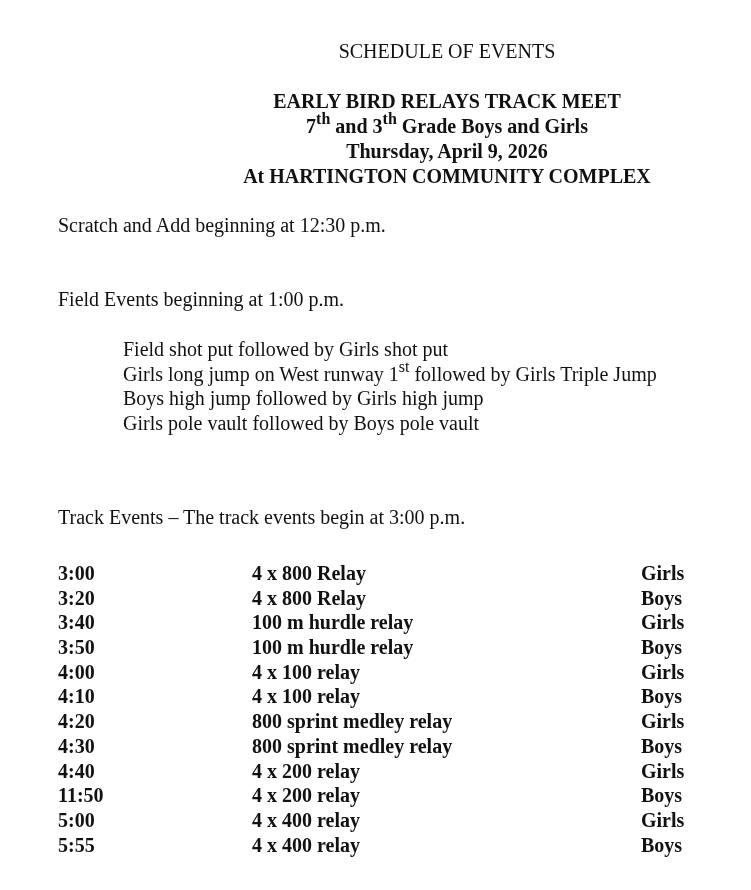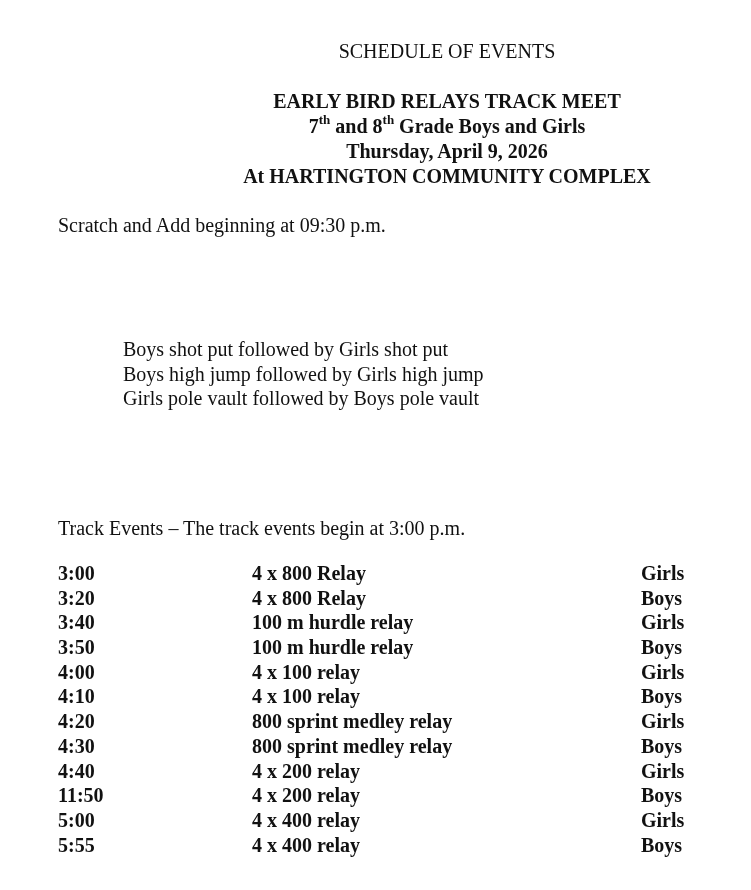--- a/index.html
+++ b/index.html
@@ -26,21 +26,21 @@
       line-height: 24px;
       white-space: nowrap;
     }
     .doc-title { top: 39px; font-weight: normal; }
     .bold { font-weight: bold; }
     .h1 { top: 89px; }
     .h2 { top: 114px; }
     .h3 { top: 139px; }
     .h4 { top: 164px; }
 
-    sup { font-size: 13px; line-height: 0; vertical-align: super; position: relative; top: -1px; }
+    sup { font-size: 16px; line-height: 0; vertical-align: super; position: relative; top: -1px; }
 
     .line {
       position: absolute;
       left: 46px;
       line-height: 24px;
       white-space: nowrap;
     }
     .u { text-underline-offset: 3px; text-decoration-thickness: 1px; }
 
     .field-list {
@@ -73,34 +73,36 @@
     .track-row .gender { position: absolute; left: 583px; }
   </style>
 </head>
 <body>
 
 <div class="page">
 
   <div class="center-line doc-title">SCHEDULE OF EVENTS</div>
 
   <div class="center-line bold h1">EARLY BIRD RELAYS TRACK MEET</div>
-  <div class="center-line bold h2"><span>7</span><sup>th</sup><span> and 8</span><sup>th</sup><span> Grade Boys and Girls</span></div>
+  <div class="center-line bold h2"><span>7</span><sup>th</sup><span> and 3</span><sup>th</sup><span> Grade Boys and Girls</span></div>
   <div class="center-line bold h3">Thursday, April 9, 2026</div>
   <div class="center-line bold h4">At HARTINGTON COMMUNITY COMPLEX</div>
 
-  <div class="line" style="top:213px;"><span class="u">Scratch and Add</span><span> beginning at </span><span class="u">09:30 p.m</span><span>.</span></div>
+  <div class="line" style="top:213px;"><span class="u">Scratch and Add</span><span> beginning at </span><span class="u">12:30 p.m</span><span>.</span></div>
 
+  <div class="line" style="top:287px;"><span class="u">Field Events</span><span> beginning at </span><span class="u">1:00 p.m.</span></div>
 
   <ul class="field-list">
-    <li>Boys shot put followed by Girls shot put</li>
+    <li>Field shot put followed by Girls shot put</li>
+    <li><span>Girls long jump on West runway 1</span><sup>st</sup><span> followed by Girls Triple Jump</span></li>
     <li>Boys high jump followed by Girls high jump</li>
     <li>Girls pole vault followed by Boys pole vault</li>
   </ul>
 
-  <div class="line" style="top:516px;text-align:right;"><span class="u">Track Events</span><span> – The track events begin at 3:00 p.m.</span></div>
+  <div class="line" style="top:505px;text-align:right;"><span class="u">Track Events</span><span> – The track events begin at 3:00 p.m.</span></div>
 
   <div class="track-table">
     <div class="track-row">
         <span class="time">3:00</span>
         <span class="event">4 x 800 Relay</span>
         <span class="gender">Girls</span>
       </div>
     <div class="track-row">
         <span class="time">3:20</span>
         <span class="event">4 x 800 Relay</span>

